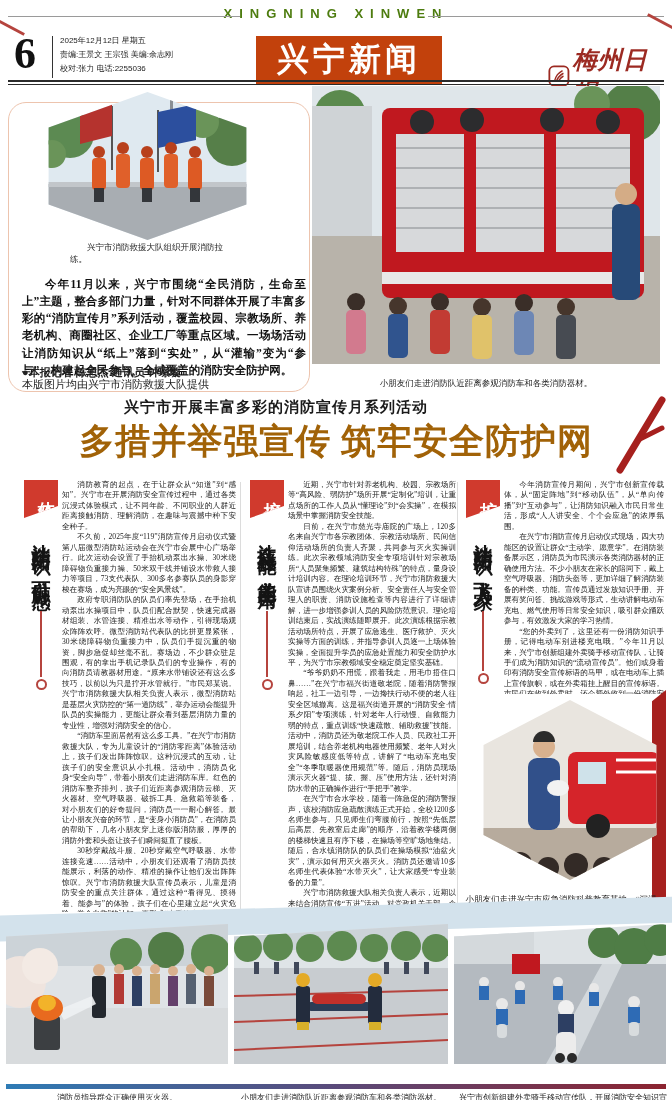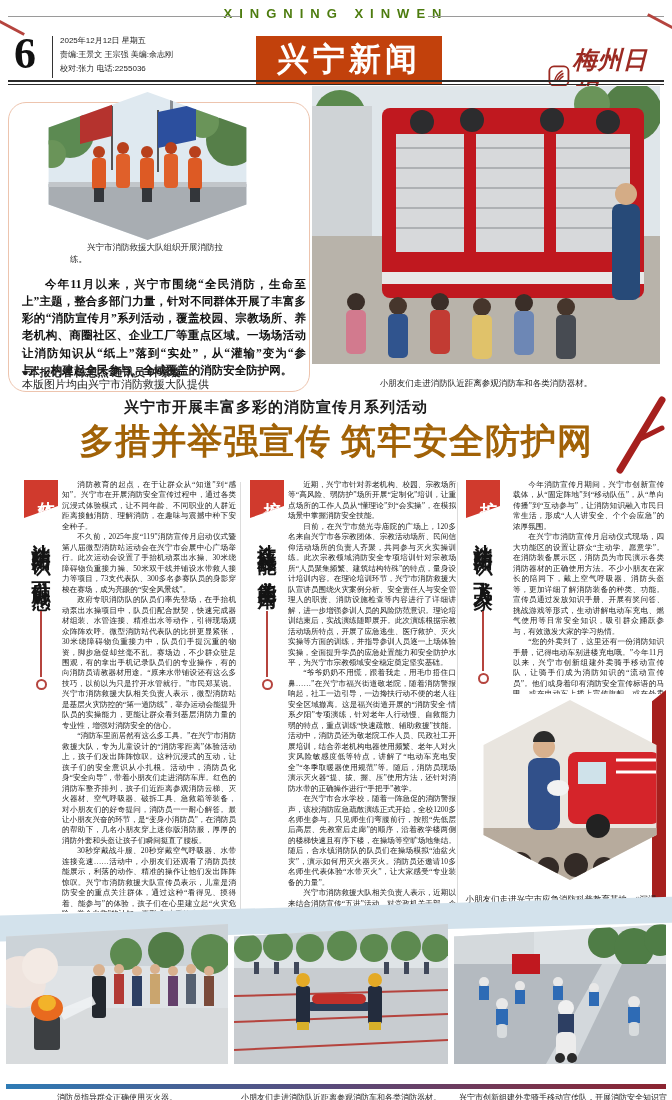--- a/index.html
+++ b/index.html
@@ -51,21 +51,21 @@
   .rail-tag{width:34px;background:#d03a2d;color:#fff;writing-mode:vertical-rl;text-orientation:upright;
             font-size:17px;font-weight:700;letter-spacing:4px;padding:8px 0 14px;text-align:center;
             clip-path:polygon(0 0,100% 0,100% calc(100% - 12px),0 100%);
             font-family:"Liberation Sans","DejaVu Sans",sans-serif;}
   .rail-sub{writing-mode:vertical-rl;text-orientation:upright;font-size:19px;font-weight:900;color:#141414;
             letter-spacing:3px;margin-top:10px;}
   .rail-line{width:2px;background:#b5443e;margin-top:8px;}
   .rail-dot{width:7px;height:7px;border:2px solid #b5443e;border-radius:50%;margin-top:2px;}
   .col-body{flex:1;overflow:hidden;text-align:justify;}
   .col-body p{margin:0;font-size:7.6px;line-height:1.38;text-indent:2em;}
-  .col3 .col-body{height:214px;margin-left:9px;}
+  .col3 .col-body{height:214px;}
   .col1 .col-body,.col2 .col-body{height:432px;}
   .hex-right{position:absolute;left:476px;top:700px;width:188px;height:180px;
              clip-path:polygon(50% 0%,96% 25%,96% 75%,50% 100%,4% 75%,4% 25%);overflow:hidden;}
   .cap-hex-right{position:absolute;left:458px;top:884px;width:206px;text-align:center;}
   .red-ribbon{position:absolute;left:652px;top:690px;width:14px;height:226px;background:#a6201e;
               clip-path:polygon(0 5%,100% 0,100% 100%,0 95%);}
   
   .bottom-band{position:absolute;left:-10px;top:906px;width:700px;height:26px;background:#d3e2ec;transform:skewY(-1.6deg);}
   .bphoto{position:absolute;top:924px;height:140px;overflow:hidden;clip-path:polygon(0 9%,100% 0,100% 100%,0 100%);}
   .bp1{left:6px;width:222px;} .bp2{left:234px;width:214px;} .bp3{left:454px;width:212px;}

